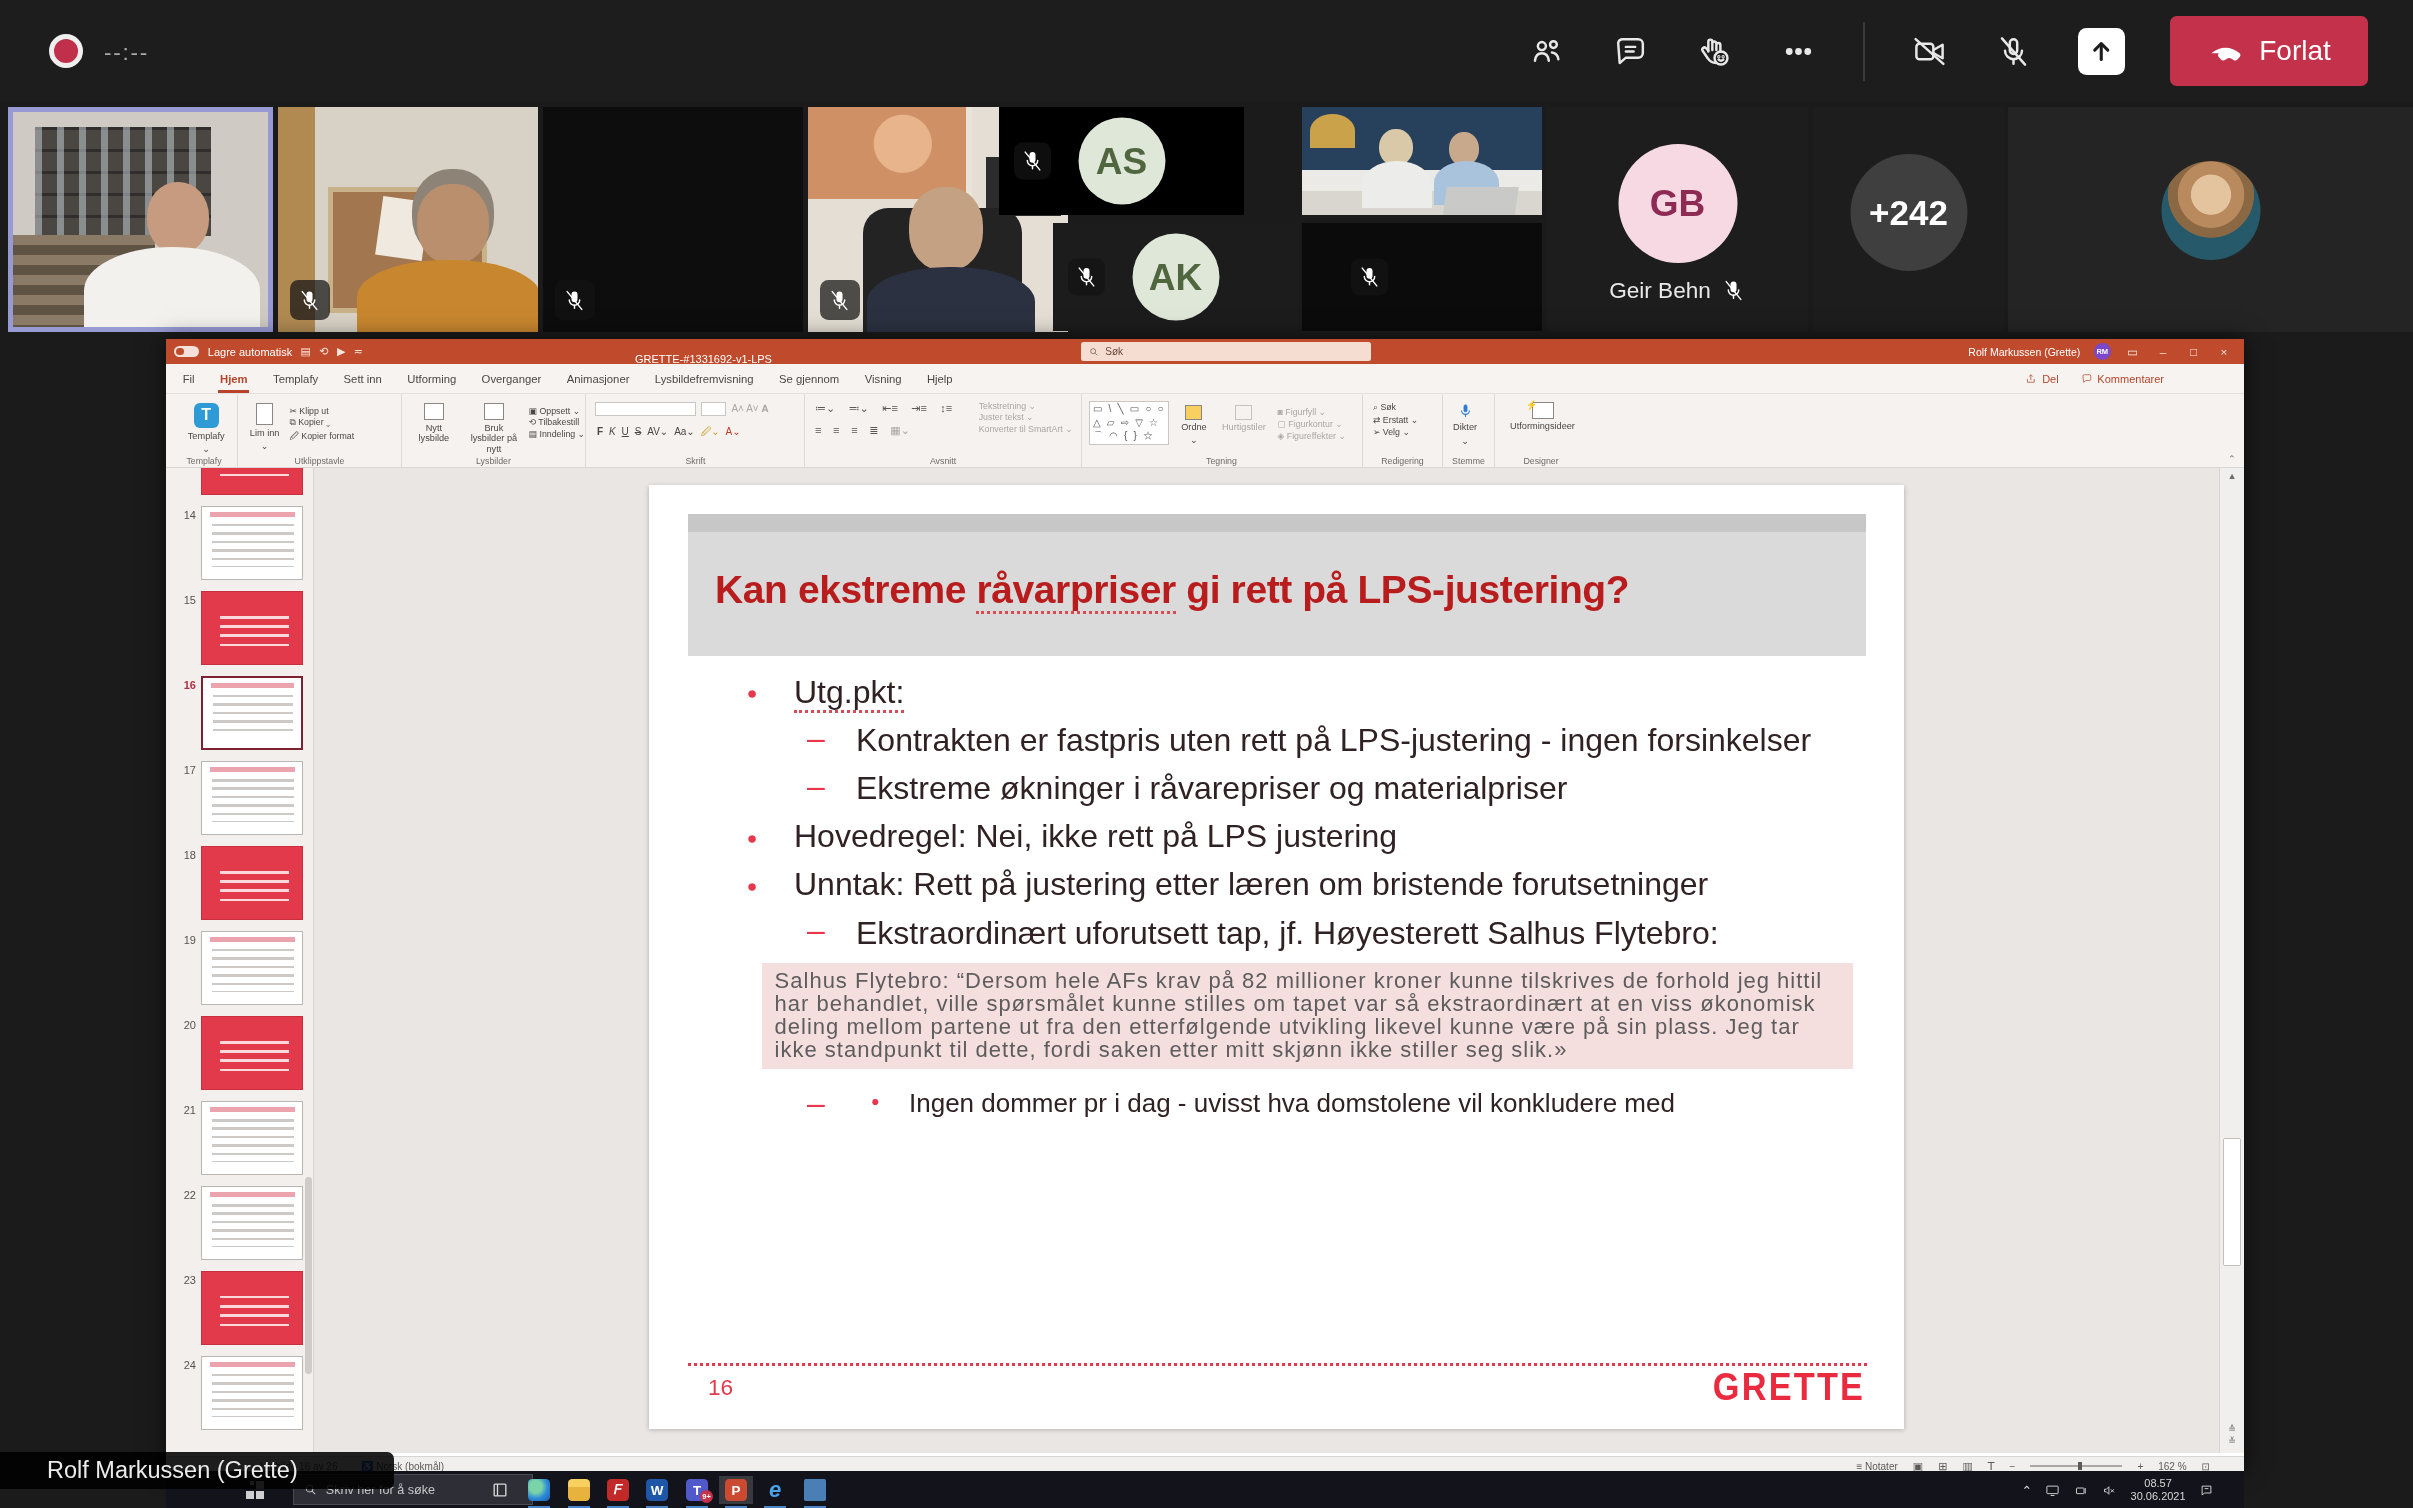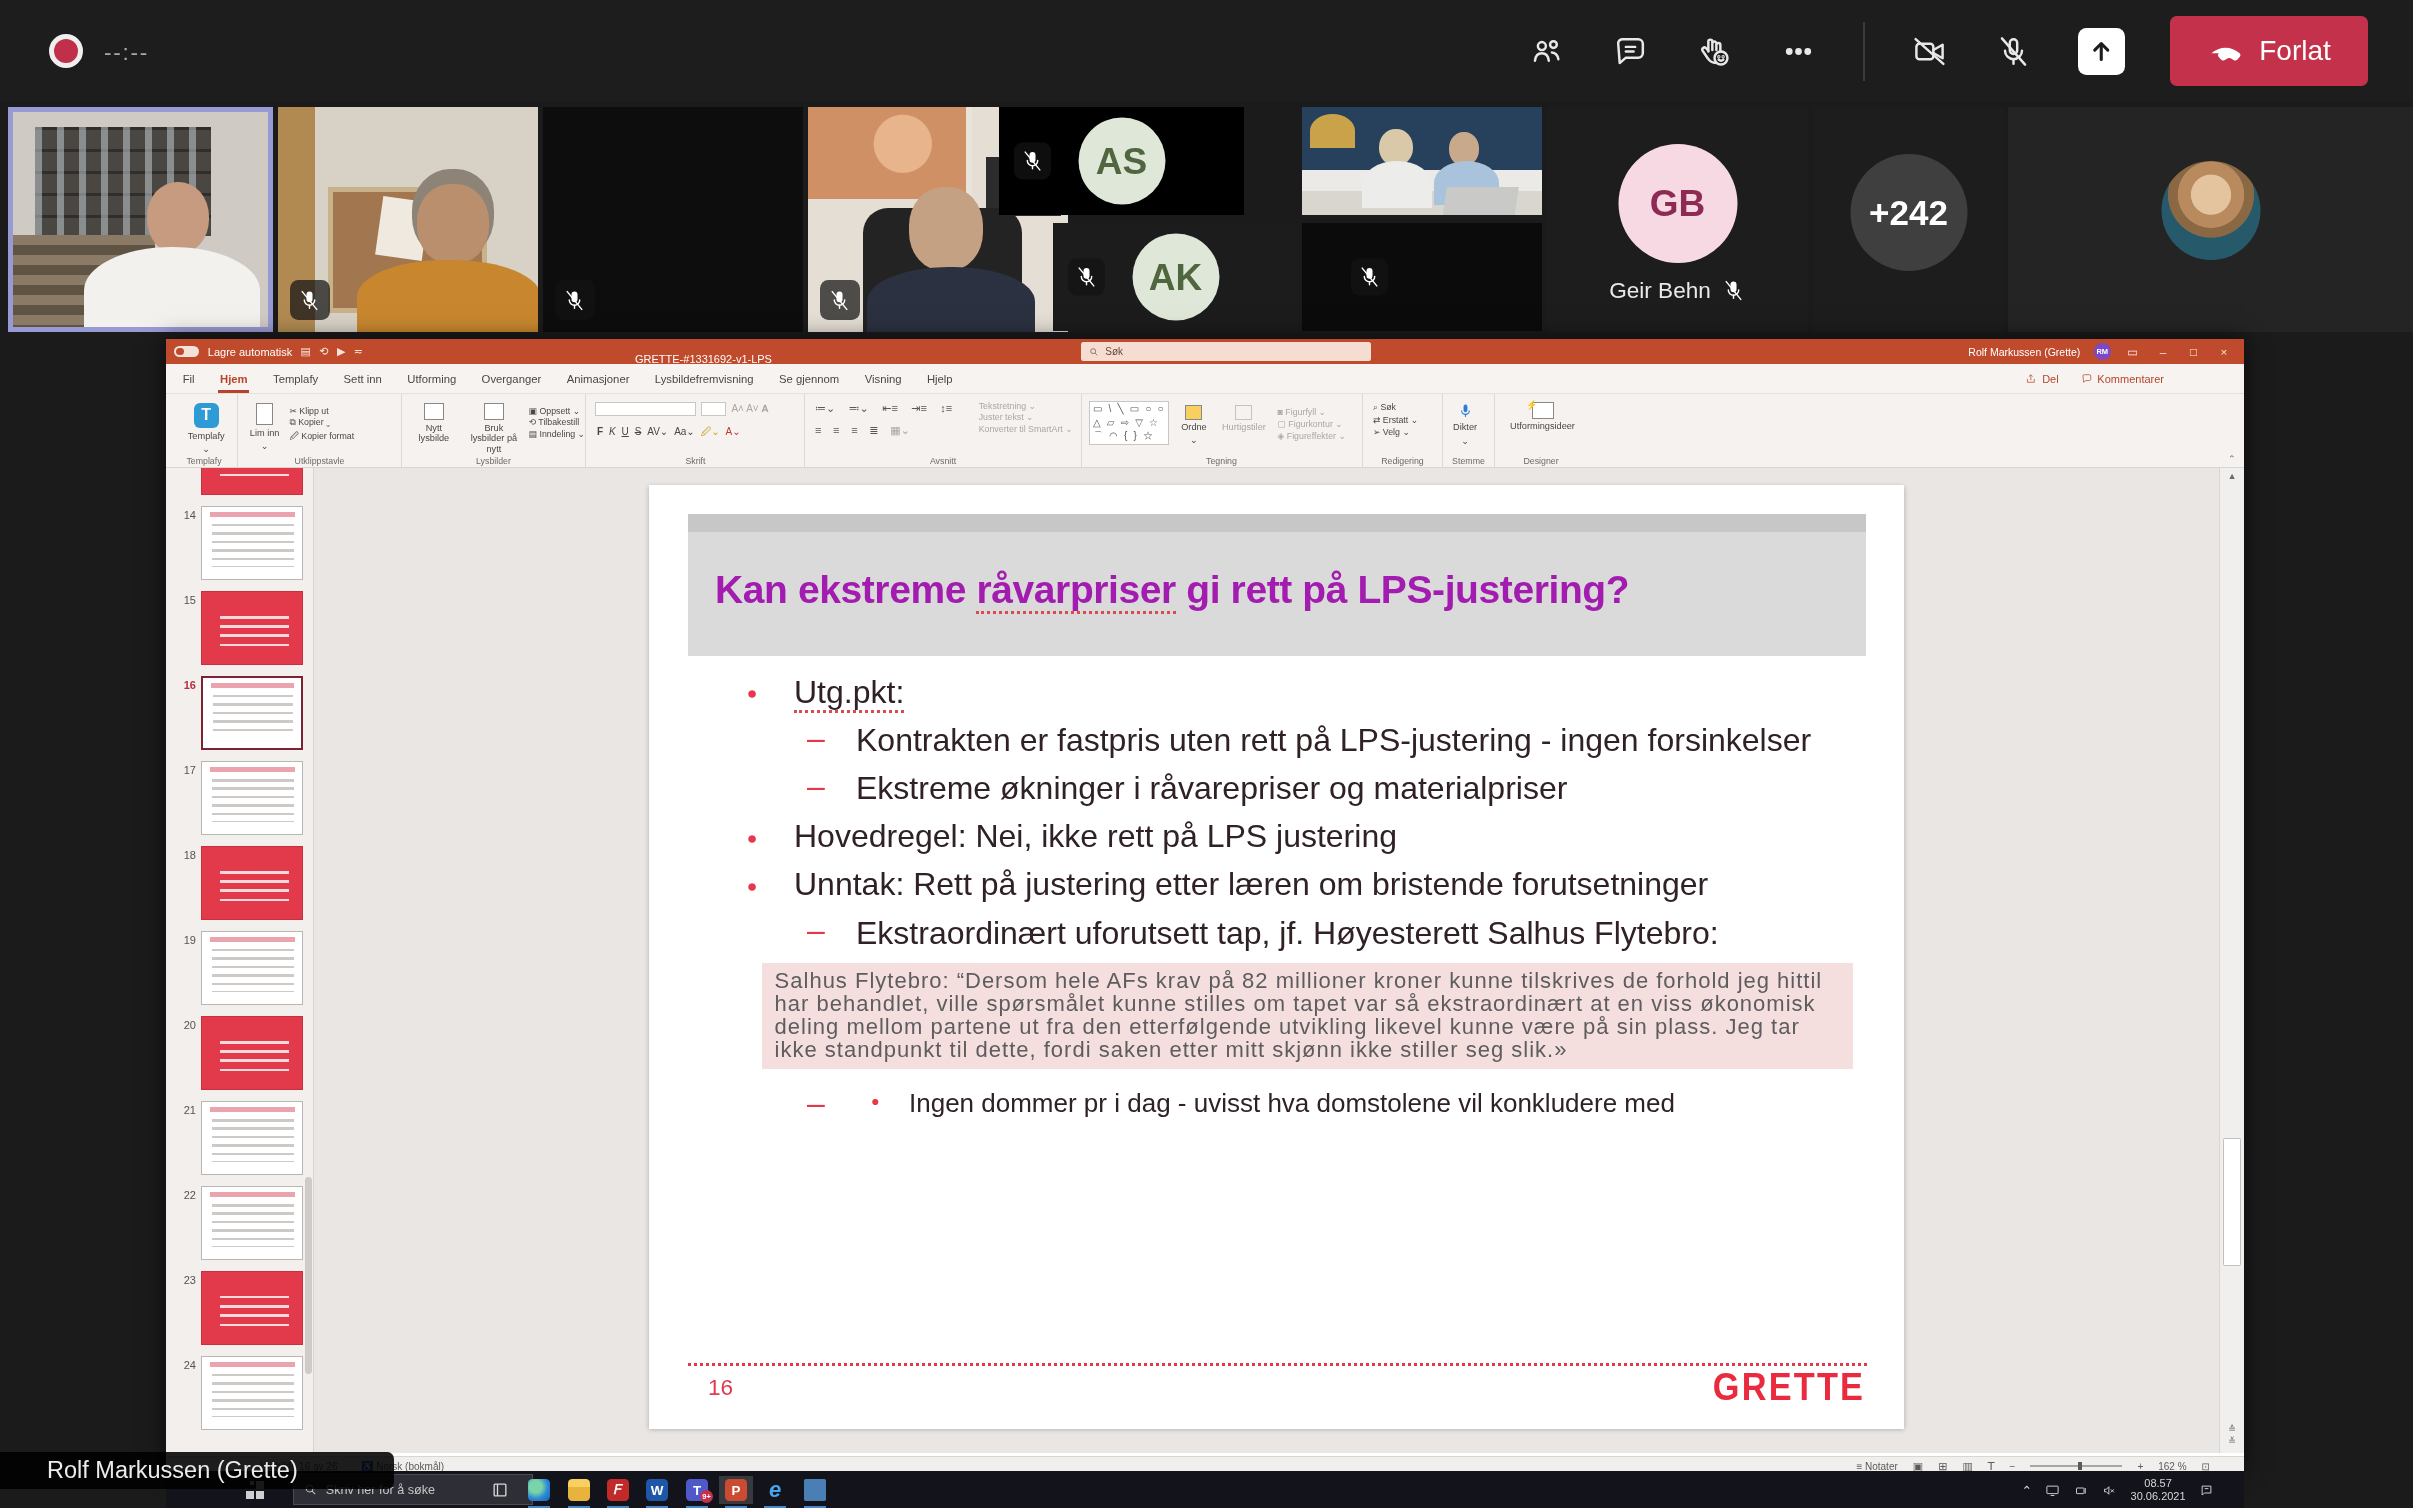--- a/index.html
+++ b/index.html
@@ -145,21 +145,21 @@
   .thumb.white::after,.thumb.selected::after{content:"";position:absolute;left:10px;right:8.4px;top:17px;bottom:11.7px;
     background:repeating-linear-gradient(180deg,#ccc9c6 0 2.5px,transparent 2.5px 8.4px)}
   .thumb.selected{border:2.5px solid #7e2133}
   .trow .tnum.sel{color:#b03045;font-weight:bold}
   #thumb-scroll{position:absolute;right:0.8px;top:72%;width:7.5px;height:20%;background:#cecbc8;border-radius:3.4px}
   
   #canvas{position:absolute;left:148px;top:129px;width:1905px;height:985px;background:#e9e6e4}
   #slide{position:absolute;left:335px;top:17px;width:1255px;height:944px;background:#fff;box-shadow:0 0.8px 5px rgba(0,0,0,.25)}
   #banner{position:absolute;left:39px;top:28.5px;width:1178px;height:142px;background:#dadada}
   #banner::before{content:"";position:absolute;left:0;top:0;right:0;height:18.4px;background:#c7c7c7}
-  #slide-title{position:absolute;left:27px;top:54px;font-size:39px;font-weight:bold;color:#a21caf;letter-spacing:-0.4px}
+  #slide-title{position:absolute;left:27px;top:54px;font-size:39px;font-weight:bold;color:#b91c1c;letter-spacing:-0.4px}
   .uline{border-bottom:3.4px dotted #d94a52}
   #bullets{position:absolute;left:96px;top:189px;width:1125px;line-height:1.16;color:#2f2124}
   .brow{position:relative;margin-bottom:11px}
   .brow .mk{position:absolute;color:#e8374a}
   .l1{font-size:32px;padding-left:49px}
   .l1 .mk{left:1.7px;top:9.2px;font-size:17.6px}
   .l2{font-size:32px;padding-left:111px}
   .l2 .mk{left:62px;top:-2.5px;font-size:32px}
   .l3{font-size:26px;padding-left:164px;margin-top:18.4px}
   .l3 .mk{left:126px;top:5.9px;font-size:14.2px}

